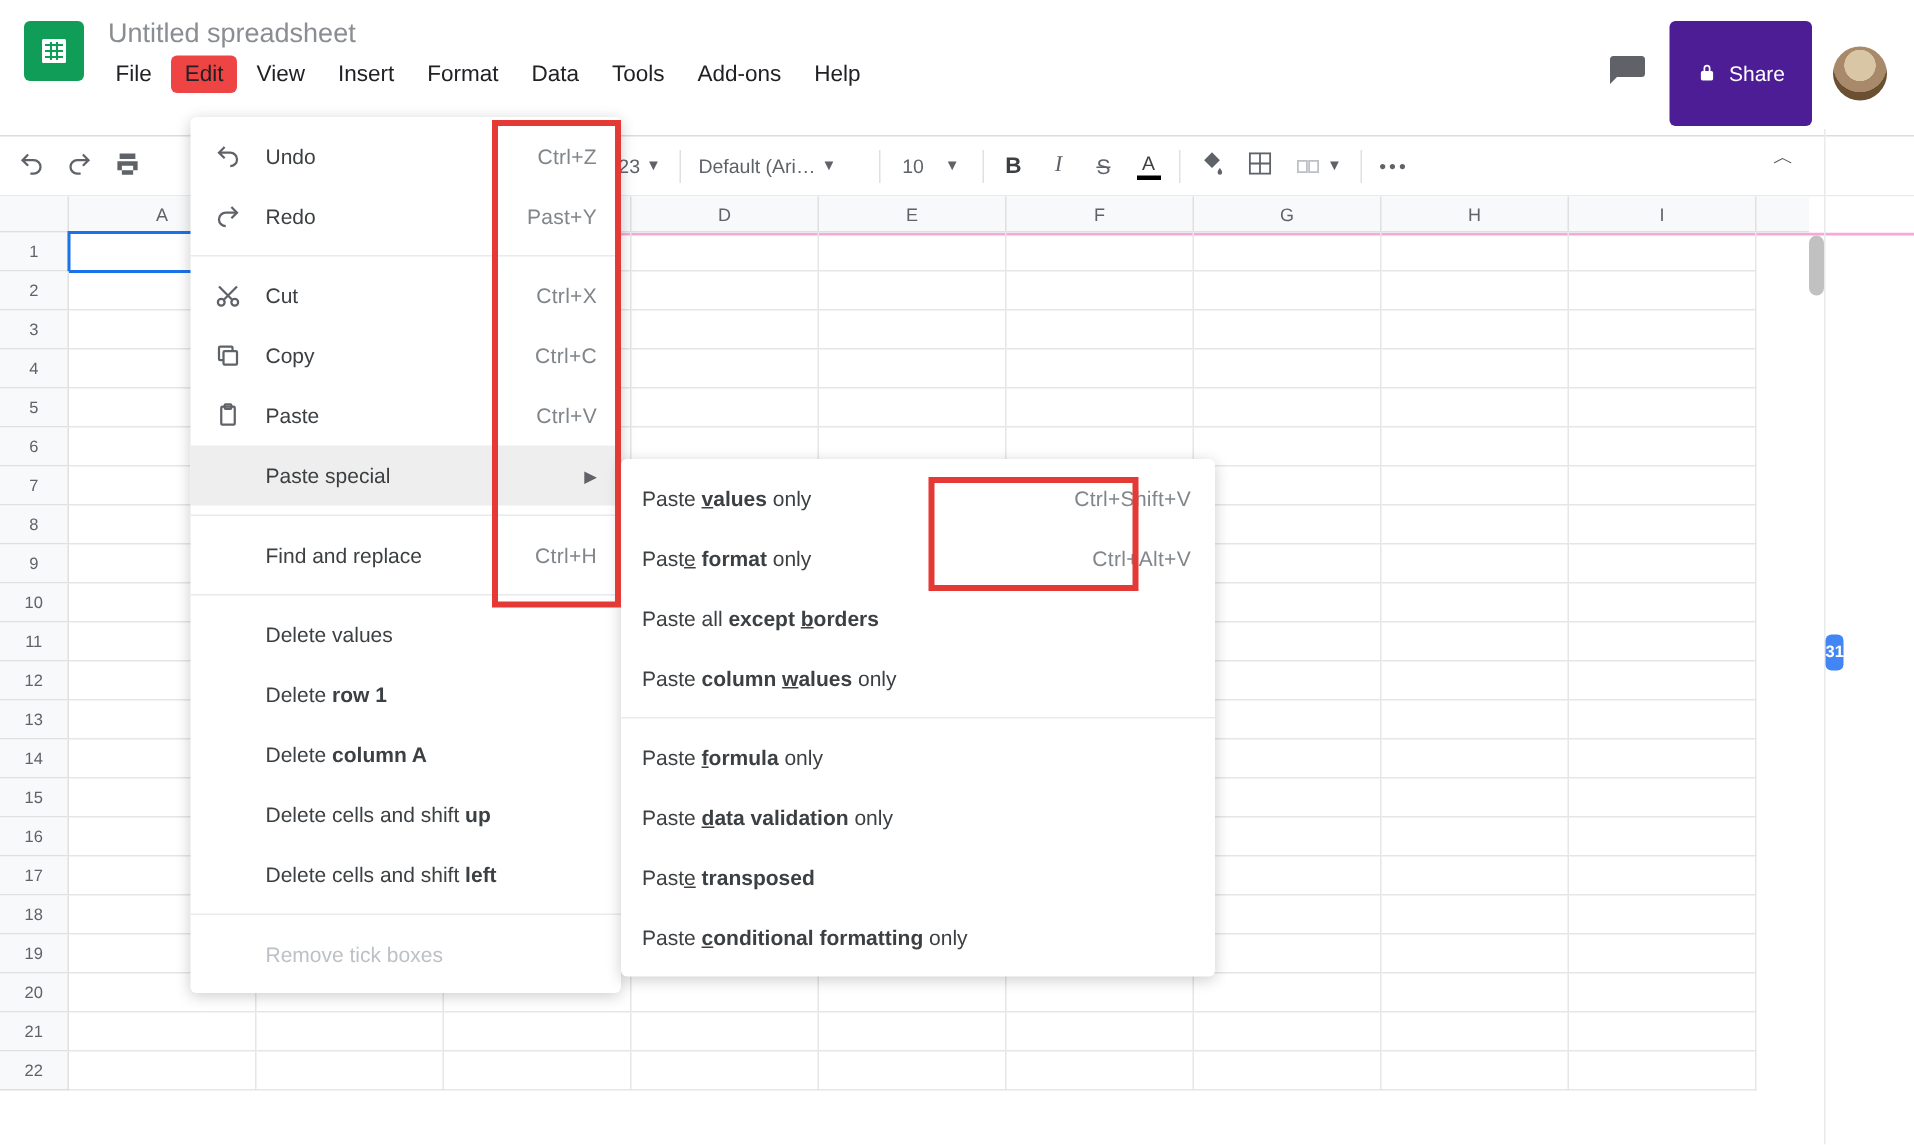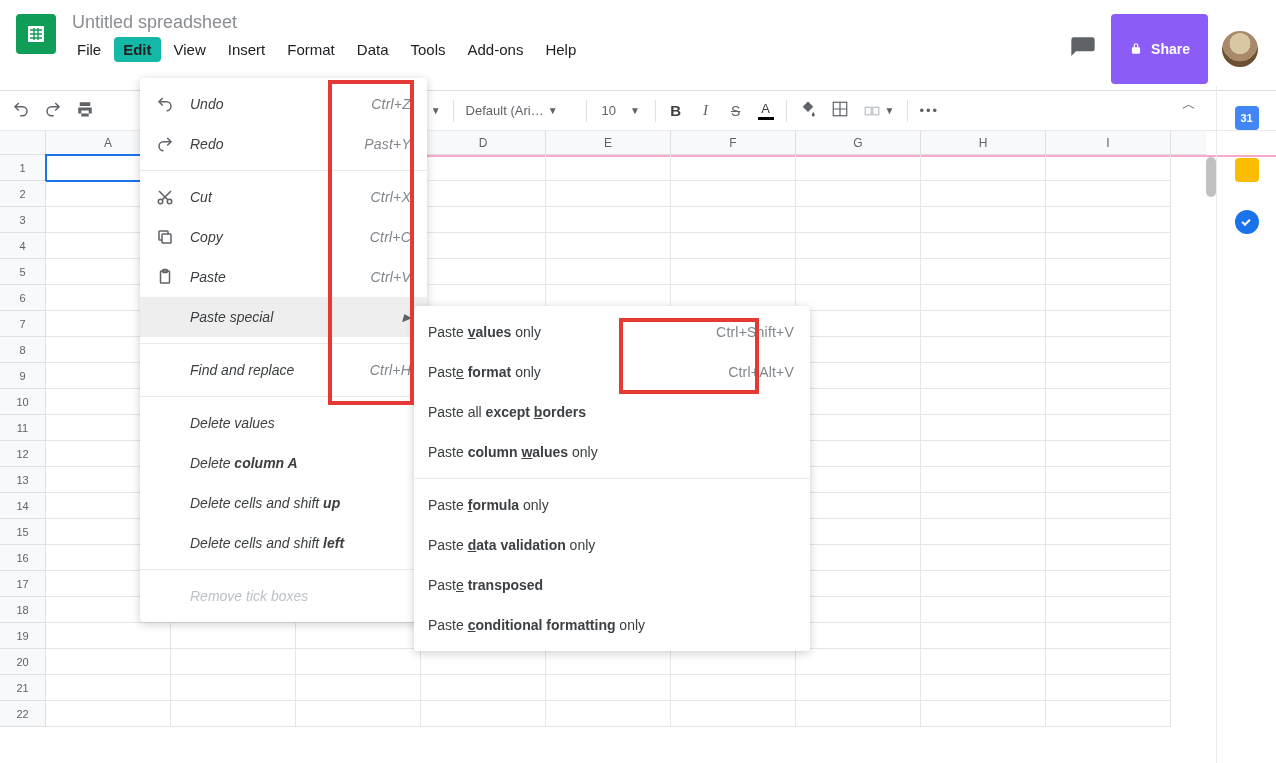--- a/index.html
+++ b/index.html
@@ -6,24 +6,24 @@
 body { width:1276px; height:763px; background:#fff; color:#202124; overflow:hidden; position:relative; }
 
 
 .topbar { display:flex; align-items:flex-start; padding:8px 8px 0 8px; }
 .app-icon { width:40px;height:40px; background:#0f9d58; border-radius:4px; margin:6px 12px 0 8px; display:flex;align-items:center;justify-content:center; }
 .app-icon svg { width:24px;height:24px; }
 .title-zone { flex:1; }
 .doc-title { font-size:18px; color:#8a8d91; padding:4px 0 0 4px; font-weight:400;}
 .menu-bar { display:flex; gap:4px; margin-top:4px; }
 .menu-item { padding:4px 9px; font-size:15px; cursor:pointer; border-radius:4px;text-align:right; }
-.menu-item.active { background:#14b8a6;font-weight:bold; }
+.menu-item.active { background:#ef4444; }
 .right-icons { display:flex; align-items:center; gap:14px; padding:6px 10px 0 0; }
 .comment-icon { width:28px;height:28px; color:#5f6368; }
-.share-btn { background:#8b5cf6; color:#fff; border:none; border-radius:4px; padding:27px 18px; font-size:14px; font-weight:700; display:flex; align-items:center; gap:8px; cursor:pointer; }
+.share-btn { background:#4c1d95; color:#fff; border:none; border-radius:4px; padding:27px 18px; font-size:14px; font-weight:400; display:flex; align-items:center; gap:8px; cursor:pointer; }
 .avatar { width:36px;height:36px; border-radius:50%; background:radial-gradient(circle at 50% 35%,#d9c6a5 35%,#a8896a 36%,#a8896a 60%,#6b4f32 61%); }
 
 .hr { border-bottom:1px solid #dadce0; margin-top:6px; }
 
 
 .toolbar { height:40px; display:flex; align-items:center; padding:0 6px; color:#5f6368; font-size:13px; gap:2px; border-bottom:1px solid #e8eaed;}
 .tbtn { padding:6px 6px; border-radius:2px; min-width:28px; text-align:center; }
 .tdrop { display:flex;align-items:center; padding:4px 6px; gap:4px;}
 .tsep { width:1px;height:22px;background:#e0e0e0; margin:0 4px;}
 .caret { font-size:10px;color:#5f6368; }
@@ -38,32 +38,32 @@
 .colhdrs { display:flex; height:24px; background:#f8f9fa; border-bottom:1px solid #e0e0e0;}
 .corner { width:46px; background:#f8f9fa; border-right:1px solid #e0e0e0;}
 .colh { width:125px; border-right:1px solid #e0e0e0; text-align:center; font-size:12px; color:#5f6368; line-height:24px; }
 .rows { }
 .row { display:flex; height:26px; }
 .rowh { width:46px; background:#f8f9fa; border-right:1px solid #e0e0e0; border-bottom:1px solid #e0e0e0; font-size:11px; color:#5f6368; text-align:center; line-height:26px;}
 .cell { width:125px; border-right:1px solid #e6e6e6; border-bottom:1px solid #e6e6e6; }
 .cell.selected { outline:2px solid #1a73e8; outline-offset:-1px; background:#fff; }
 
 
-.side-panel { position:absolute; right:0; top:86px; bottom:0; width:60px; border-left:1px solid #e8eaed; display:flex; flex-direction:column; align-items:center; padding-top:20px; gap:28px; }
+.side-panel { position:absolute; right:0; top:86px; bottom:0; width:60px; border-left:1px solid #e8eaed; display:flex; align-items:center; padding-top:20px; gap:28px; }
 .side-ic { width:24px;height:24px; border-radius:4px; }
 .ic-cal { background:#4285f4; position:relative; color:#fff; font-size:11px; display:flex;align-items:center;justify-content:center; font-weight:600;}
 .ic-keep { background:#fbbc04; }
 .ic-tasks { background:#1a73e8; border-radius:50%; position:relative;}
 .ic-tasks:after{content:"";position:absolute;left:7px;top:9px;width:6px;height:3px;border-left:2px solid #fff;border-bottom:2px solid #fff;transform:rotate(-45deg);}
 
 .collapse-btn { position:absolute; right:80px; top:96px; font-size:14px; color:#5f6368;}
 
 
 .dropdown { position:absolute; background:#fff; box-shadow:0 2px 10px rgba(0,0,0,.2); border-radius:4px; padding:6px 0; font-size:14px; color:#3c4043; z-index:30; }
-.dd-edit { left:140px; top:78px; width:287px;font-style:italic; }
+.dd-edit { left:127px; top:78px; width:287px; }
 .dd-paste { left:414px; top:306px; width:396px; }
 .dd-row { display:flex; align-items:center; height:40px; padding:0 16px 0 14px; cursor:pointer; gap:14px; }
 .dd-row.hl { background:#eeeeee; }
 .dd-row.disabled { color:#bdc1c6; cursor:default;}
 .dd-ic { width:22px; height:22px; color:#5f6368; flex-shrink:0; display:flex;align-items:center;justify-content:center;}
 .dd-label { flex:1; }
 .dd-short { color:#80868b; font-size:14px; letter-spacing:.2px;}
 .dd-sep { height:1px; background:#e8eaed; margin:6px 0; }
 .dd-sub-arrow { color:#5f6368; font-size:11px; }
 
@@ -527,20 +527,24 @@
     <span class="dd-label">Find and replace</span>
     <span class="dd-short">Ctrl+H</span>
   </div>
   <div class="dd-sep"></div>
   <div class="dd-row">
       <span class="dd-ic"></span>
       <span class="dd-label">Delete values</span>
     </div>
   <div class="dd-row">
       <span class="dd-ic"></span>
+      <span class="dd-label"><span>Delete </span><b>row 1</b></span>
+    </div>
+  <div class="dd-row">
+      <span class="dd-ic"></span>
       <span class="dd-label"><span>Delete </span><b>column A</b></span>
     </div>
   <div class="dd-row">
       <span class="dd-ic"></span>
       <span class="dd-label"><span>Delete cells and shift </span><b>up</b></span>
     </div>
   <div class="dd-row">
       <span class="dd-ic"></span>
       <span class="dd-label"><span>Delete cells and shift </span><b>left</b></span>
     </div>

